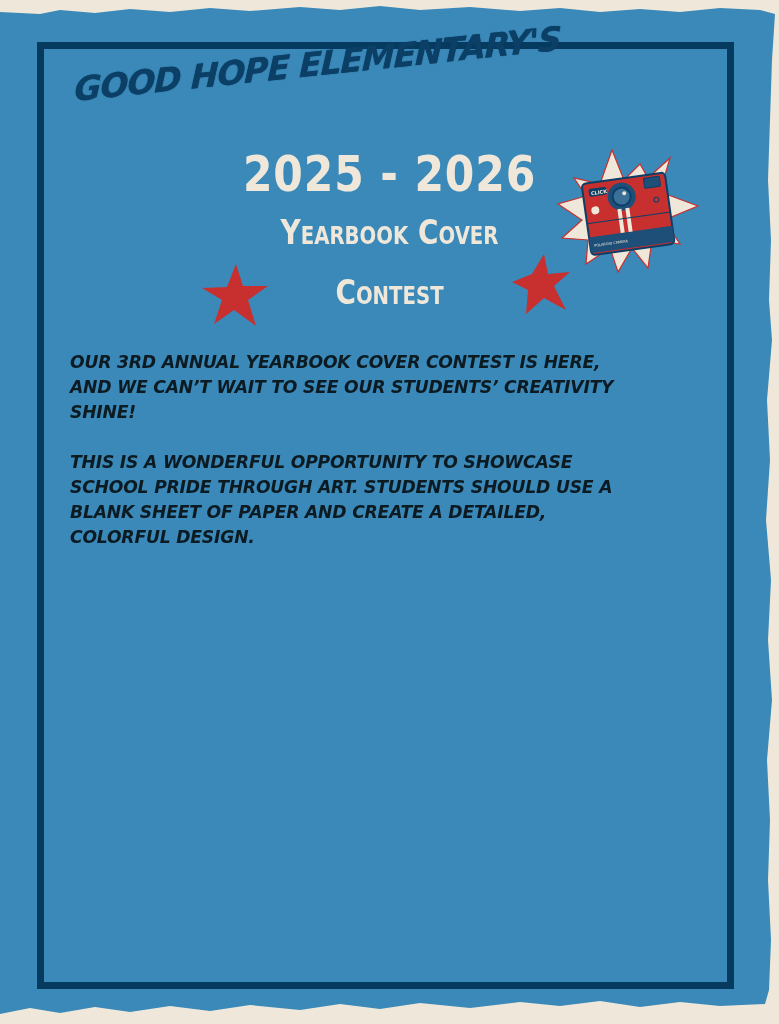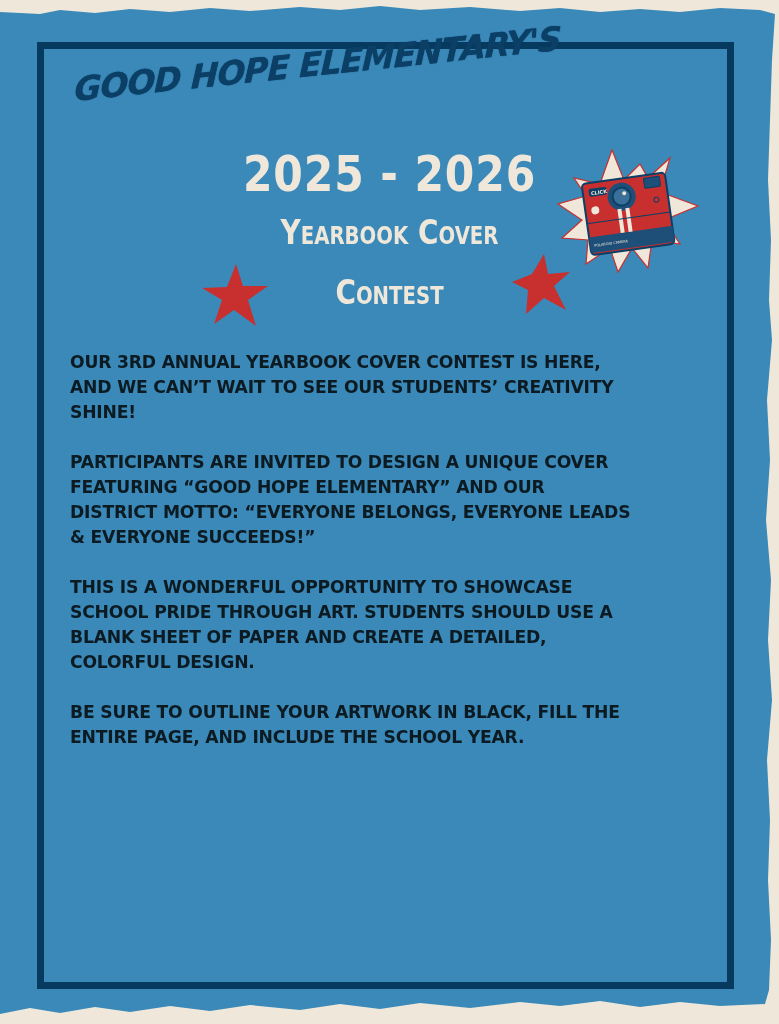--- a/index.html
+++ b/index.html
@@ -39,20 +39,21 @@
   }
   .title-1 { top: 212px; }
   .title-2 { top: 272px; }
   .star { position: absolute; }
   .camera { position: absolute; left: 552px; top: 148px; }
   .body-text {
     position: absolute; left: 70px; top: 350px; width: 650px;
     font-family: "DejaVu Sans", sans-serif; font-weight: bold;
     font-size: 17.2px; line-height: 25px; color: #0c1a22;
     letter-spacing: -0.2px;
+    font-style: italic;
   }
   .para { margin: 0 0 25px 0; white-space: pre-line; }
 </style>
 </head>
 <body>
 
 <svg class="paper" width="779" height="1024" viewBox="0 0 779 1024">
   <path fill="#3a89b9" d="
     M0,12 L40,14 L60,10 L95,13 L130,9 L170,12 L210,8 L250,11 L300,7 L340,10 L380,6 L420,10 L470,7 L520,11 L560,8 L600,12 L640,9 L680,12 L720,8 L760,10 L775,14
     L772,60 L770,120 L768,180 L771,240 L769,300 L772,340 L767,400 L770,460 L766,520 L771,580 L768,640 L772,700 L767,760 L770,820 L768,880 L771,940 L769,990 L765,1004
@@ -93,23 +94,17 @@
     <circle cx="106" cy="56" r="2.5" fill="none" stroke="#0b3f66"></circle>
     <line x1="34" y1="70" x2="118" y2="70" stroke="#0b3f66" stroke-width="1"></line>
     <text x="38" y="94" font-size="3.5" fill="#efe8da" font-family="DejaVu Sans, sans-serif">POLAROID CAMERA</text>
   </g>
 </svg>
 
 <div class="body-text">
   <p class="para">OUR 3RD ANNUAL YEARBOOK COVER CONTEST IS HERE,
 AND WE CAN’T WAIT TO SEE OUR STUDENTS’ CREATIVITY
 SHINE!</p>
-  <p class="para">PARTICIPANTS ARE INVITED TO DESIGN A UNIQUE COVER
-FEATURING “GOOD HOPE ELEMENTARY” AND OUR
-DISTRICT MOTTO: “EVERYONE BELONGS, EVERYONE LEADS
-&amp; EVERYONE SUCCEEDS!”</p>
   <p class="para">THIS IS A WONDERFUL OPPORTUNITY TO SHOWCASE
 SCHOOL PRIDE THROUGH ART. STUDENTS SHOULD USE A
 BLANK SHEET OF PAPER AND CREATE A DETAILED,
 COLORFUL DESIGN.</p>
-  <p class="para">BE SURE TO OUTLINE YOUR ARTWORK IN BLACK, FILL THE
-ENTIRE PAGE, AND INCLUDE THE SCHOOL YEAR.</p>
 </div>
 
 </body></html>

